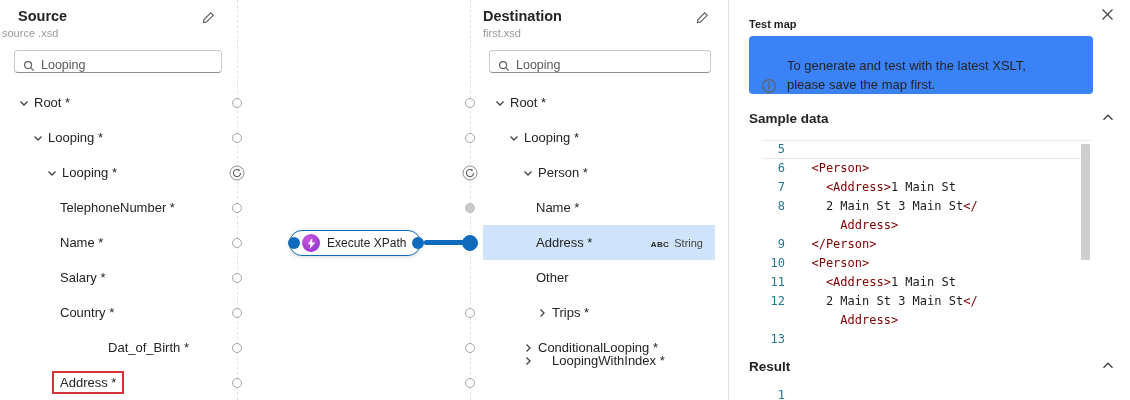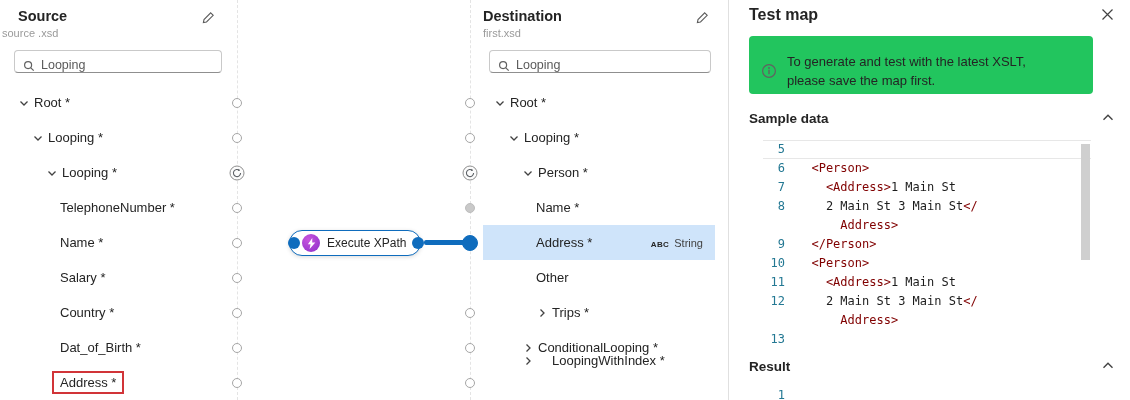--- a/index.html
+++ b/index.html
@@ -26,23 +26,23 @@
   .port.gray { background:#c9c9c9; border-color:#bdbdbd; }
   .port.blue { width:16px; height:16px; background:var(--accent-blue,#0f6cbd); border-color:var(--accent-blue,#0f6cbd); }
   .connector { position:absolute; background:var(--accent-blue,#0f6cbd); border-radius:2px; z-index:2; cursor:pointer; }
   .fn-node { position:absolute; height:26px; display:flex; align-items:center; background:#fff; border:1px solid var(--accent-blue,#0f6cbd); border-radius:14px; padding:0 14px 0 6px; box-shadow:0 1px 4px rgba(0,0,0,.15); z-index:4; cursor:pointer; }
   .fn-handle { position:absolute; width:12px; height:12px; border-radius:50%; background:var(--accent-blue,#0f6cbd); top:50%; transform:translateY(-50%); z-index:5; }
   .fn-handle.left { left:-2px; }
   .fn-handle.right { right:-4px; }
   .fn-icon { width:18px; height:18px; border-radius:50%; background:radial-gradient(circle at 35% 30%, #c855dd, var(--function-purple,#8b2fc9)); display:flex; align-items:center; justify-content:center; margin:0 7px 0 6px; flex:none; }
   .fn-label { font-size:12px; white-space:nowrap; }
   .test-panel { position:absolute; left:728px; top:0; width:402px; height:400px; border-left:1px solid var(--panel-border-gray,#e0e0e0); background:#fff; }
-  .tp-title { position:absolute; left:20px; top:6px; font-size:16px; font-weight:700; }
+  .tp-title { position:absolute; left:20px; top:18px; font-size:11px; font-weight:700; }
   .tp-close { position:absolute; right:16px; top:8px; cursor:pointer; }
-  .banner { position:absolute; left:20px; top:36px; width:344px; height:58px; background:#22c55e; border-radius:4px; display:flex; align-items:center; padding:11px 12px 0 12px; gap:10px; }
+  .banner { position:absolute; left:20px; top:36px; width:344px; height:58px; background:#3b82f6; border-radius:4px; display:flex; align-items:flex-end; padding:11px 12px 0 12px; gap:10px; }
   .banner-text { font-size:13px; line-height:19px; color:#242424; }
   .section-head { position:absolute; left:20px; width:366px; height:24px; display:flex; align-items:center; justify-content:space-between; }
   .section-label { font-size:13.5px; font-weight:700; }
   .editor { position:absolute; left:34px; width:328px; background:#fff; overflow:hidden; font-family:"DejaVu Sans Mono","Liberation Mono",monospace; font-size:12px; }
   .ed-row { display:flex; height:19px; line-height:19px; white-space:pre; }
   .ed-row.active { box-shadow: inset 0 1px 0 #e7e7e7, inset 0 -1px 0 #e7e7e7; }
   .ed-num { flex:none; width:34px; text-align:right; padding-right:12px; color:var(--line-number-teal,#237893); }
   .ed-code { flex:1; }
   .tag { color:var(--xml-tag-maroon,#800000); }
   .txt { color:#1c1c1c; }
@@ -205,21 +205,21 @@
     </div>
     <div class="port" style="left: 237px; top: 242.5px;"></div>
     <div class="tree-row" style="left: 0px; width: 237px; top: 260px; padding-left: 60px;">
       <span class="lbl">Salary *</span>
     </div>
     <div class="port" style="left: 237px; top: 277.5px;"></div>
     <div class="tree-row" style="left: 0px; width: 237px; top: 295px; padding-left: 60px;">
       <span class="lbl">Country *</span>
     </div>
     <div class="port" style="left: 237px; top: 312.5px;"></div>
-    <div class="tree-row" style="left: 0px; width: 237px; top: 330px; padding-left: 60px;">
+    <div class="tree-row" style="left: 0px; width: 237px; top: 330px; padding-left: 60px; justify-content: center;">
       <span class="lbl">Dat_of_Birth *</span>
     </div>
     <div class="port" style="left: 237px; top: 347.5px;"></div>
     <div class="tree-row" style="left: 0px; width: 237px; top: 365px; padding-left: 60px;">
       <span class="lbl hl">Address *</span>
     </div>
     <div class="port" style="left: 237px; top: 382.5px;"></div>
     <div class="tree-row" style="left: 483px; width: 232px; top: 85px; padding-left: 11px;">
       <span class="chev" style="display: inline-flex;">
         <svg width="12" height="12" viewBox="0 0 12 12">

